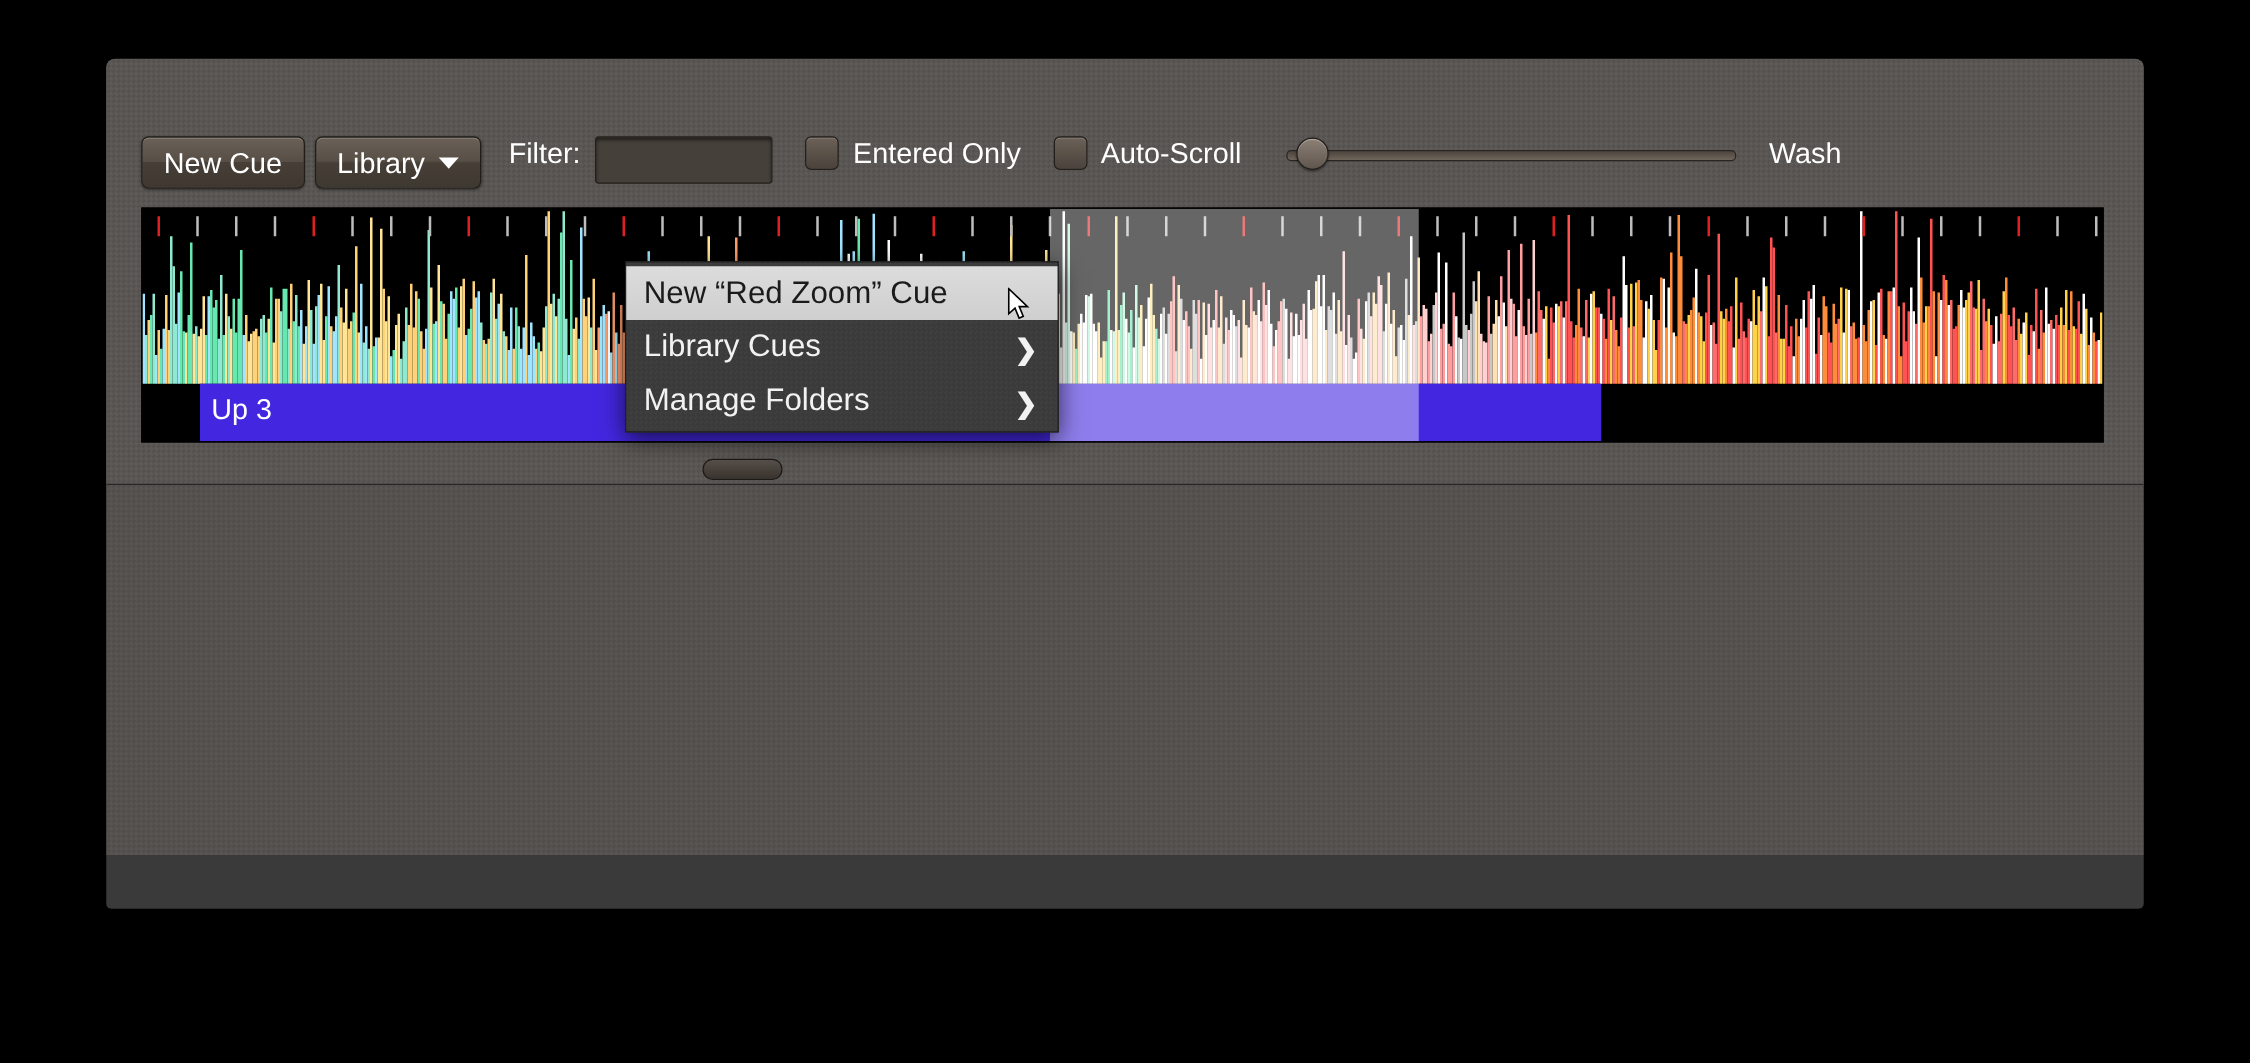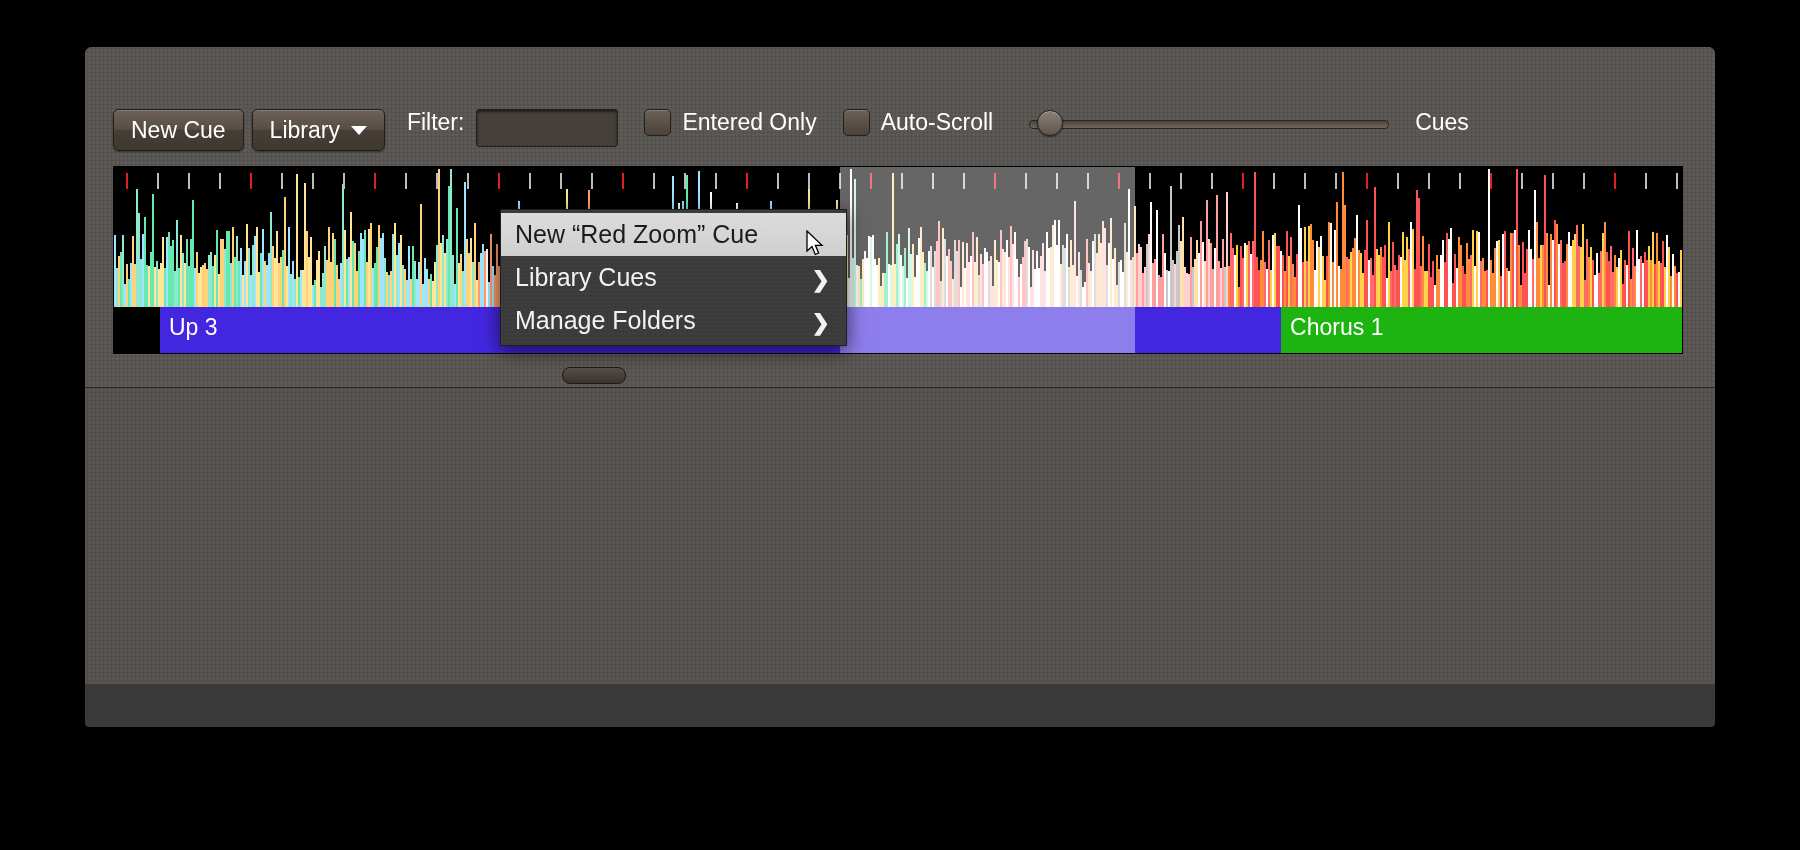--- a/index.html
+++ b/index.html
@@ -135,21 +135,21 @@
 
           <div class="cbwrap">
             <div class="checkbox"></div>
             <div class="cblabel">Auto-Scroll</div>
           </div>
 
           <div class="slider">
             <div class="track"></div>
             <div class="knob"></div>
           </div>
-          <div class="zoomlabel">Cues</div>
+          <div class="zoomlabel">Wash</div>
         </div>
 
         <div class="wave">
           <div class="wave-canvas" id="wavecanvas">
               <div class="bar" style="left: 0px; height: 72.2674px; background: rgb(159, 229, 255);"></div>
               <div class="bar" style="left: 2px; height: 39.0404px; background: rgb(143, 232, 208);"></div>
               <div class="bar" style="left: 4px; height: 50.6174px; background: rgb(255, 210, 122);"></div>
               <div class="bar" style="left: 6px; height: 55.142px; background: rgb(102, 232, 176);"></div>
               <div class="bar" style="left: 8px; height: 72.2887px; background: rgb(143, 232, 208);"></div>
               <div class="bar" style="left: 10px; height: 22.7903px; background: rgb(159, 229, 255);"></div>
@@ -982,23 +982,20 @@
               <div class="tick" style="left: 1438px;"></div>
               <div class="tick" style="left: 1469px;"></div>
               <div class="tick red" style="left: 1500px;"></div>
               <div class="tick" style="left: 1531px;"></div>
               <div class="tick" style="left: 1562px;"></div>
             </div>
           <div class="phrases" id="phrases">
               <div class="phrase" style="left: 0%; width: 71.5%; background: rgb(67, 39, 224);">
                 <span>Up 3</span>
               </div>
-              <div class="phrase" style="left: 71.5%; width: 28.5%; background: rgb(29, 179, 16);">
-                <span>Chorus 1</span>
-              </div>
             </div>
           <div class="selection" id="selection" style="left: 46.3%; width: 18.8%;"></div>
         </div>
 
         <div class="scrollhandle"></div>
       </div>
 
       <div class="menu" id="menu">
           <div class="mi sel">
             <span>New “Red Zoom” Cue</span>

